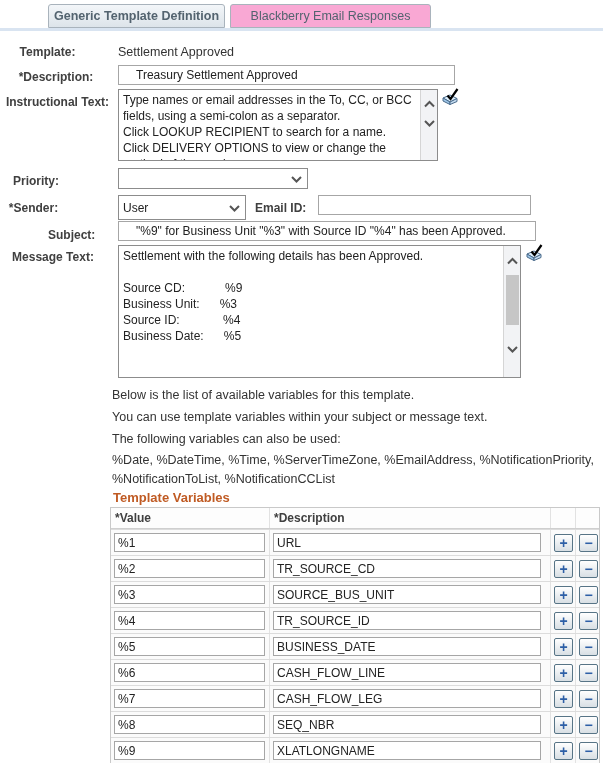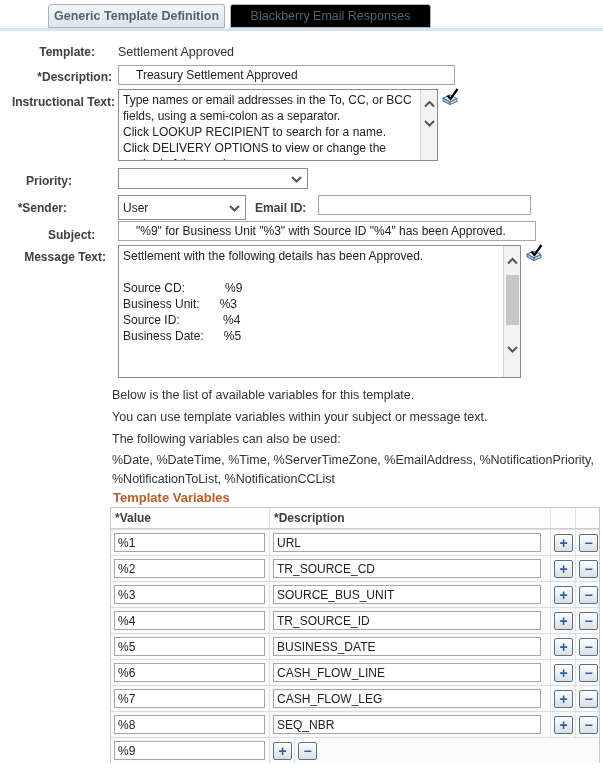--- a/index.html
+++ b/index.html
@@ -10,26 +10,26 @@
   }
   
   .tab {
     position:absolute; top:4px; height:24px;
     border:1px solid #a9b3bc; border-radius:3px 3px 0 0;
     display:flex; align-items:center; justify-content:center;
     font-size:12.5px; color:#53636f; cursor:pointer;margin-left:40px;
   }
   .tab.active { left:8px; width:177px; font-weight:bold;
     background:linear-gradient(#f3f6f9,#dde4ea); }
-  .tab.inactive { left:190px; width:201px; background:#000000; }
+  .tab.inactive { left:190px; width:201px; background:#f9a8d4; }
   .tab-underline { position:absolute; top:28px; left:0; width:603px; height:3px;
     background:#d9e4f1; }
   
   .lbl { position:absolute; font-size:12px; font-weight:bold; color:#404040;
-    text-align:right; white-space:nowrap; }
+    text-align:center; white-space:nowrap; }
   .plain-value { position:absolute; font-size:12.5px; color:#333; }
   .note { position:absolute; left:112px; font-size:12.5px; color:#333; white-space:nowrap; }
   
   .tb {
     position:absolute; border:1px solid #a6a6a6; background:#fff;
     font-family:"Liberation Sans", sans-serif; font-size:12px; color:#222;
     padding:1px 17px; outline:none;
   }
   .fake-select {
     position:absolute; border:1px solid #8c8c8c; background:#fff;
@@ -312,20 +312,23 @@
           <button class="gridbtn">+</button>
         </div>
       <div class="c-minus">
           <button class="gridbtn">−</button>
         </div>
     </div>
     <div class="tv-row">
       <div class="c-val">
           <input class="cell-input" value="%9" style="">
         </div>
+      <div class="c-desc">
+          <input class="cell-input" value="XLATLONGNAME" style="">
+        </div>
       <div class="c-plus">
           <button class="gridbtn">+</button>
         </div>
       <div class="c-minus">
           <button class="gridbtn">−</button>
         </div>
     </div>
   </div>
 
 </div>

